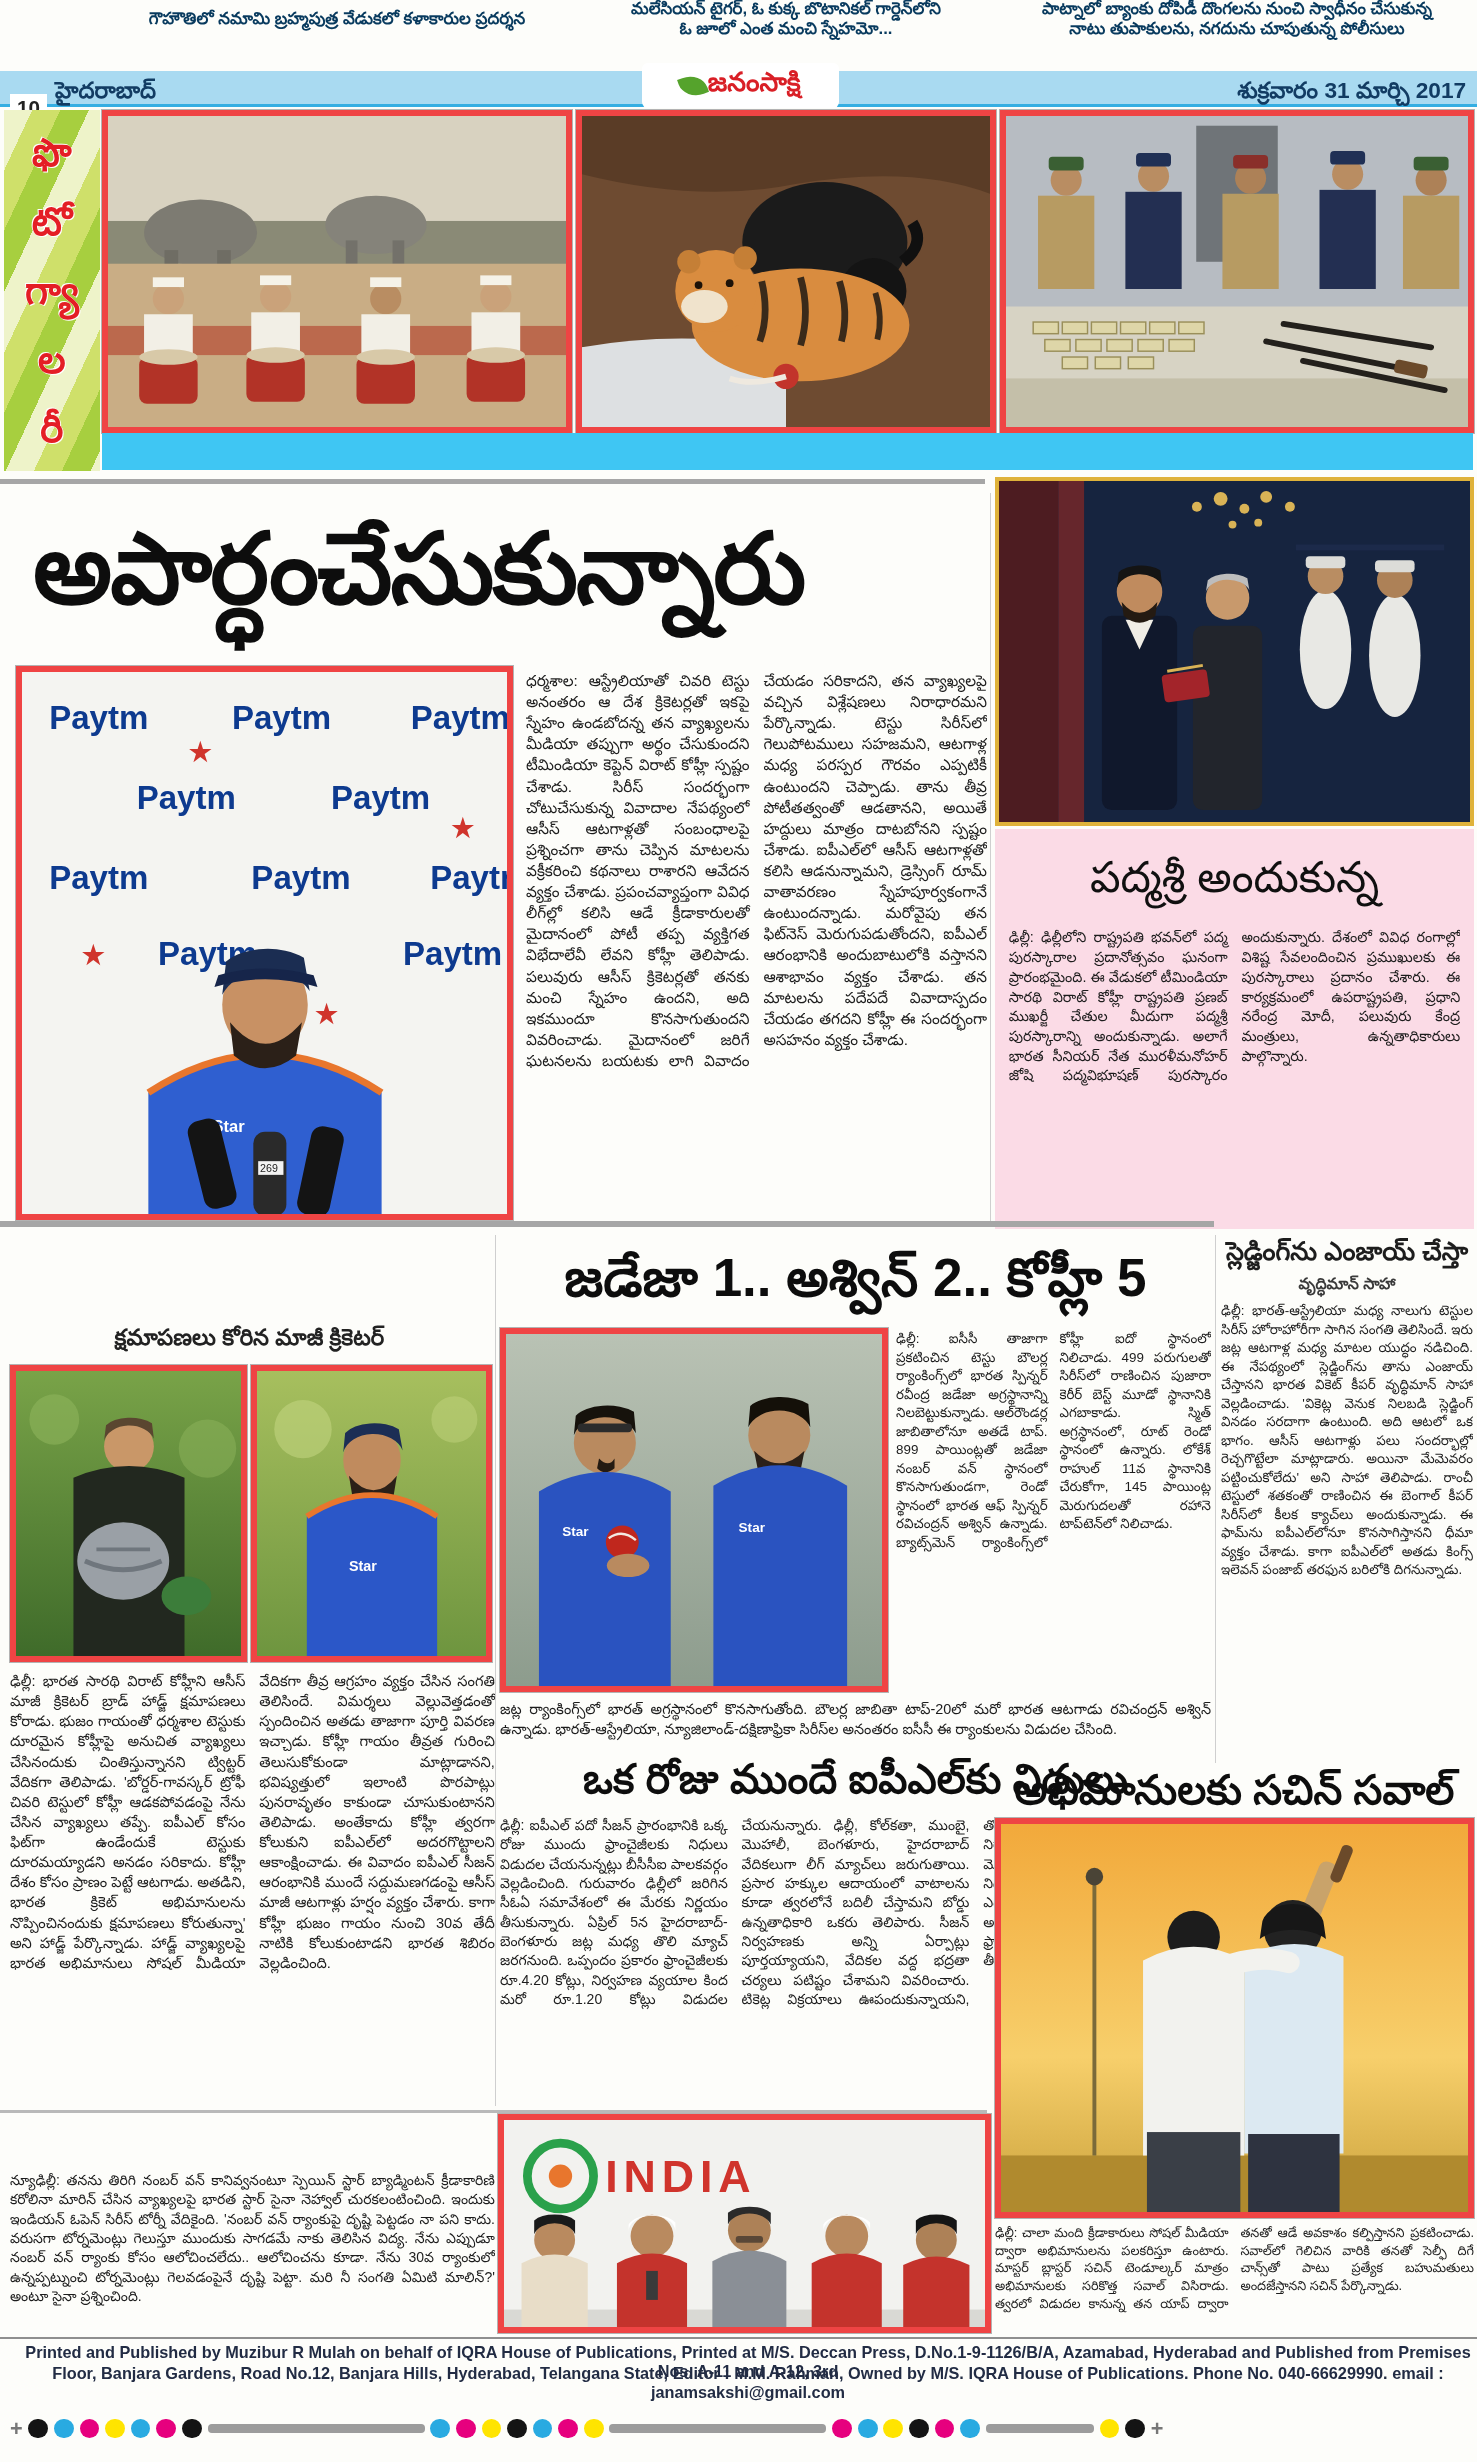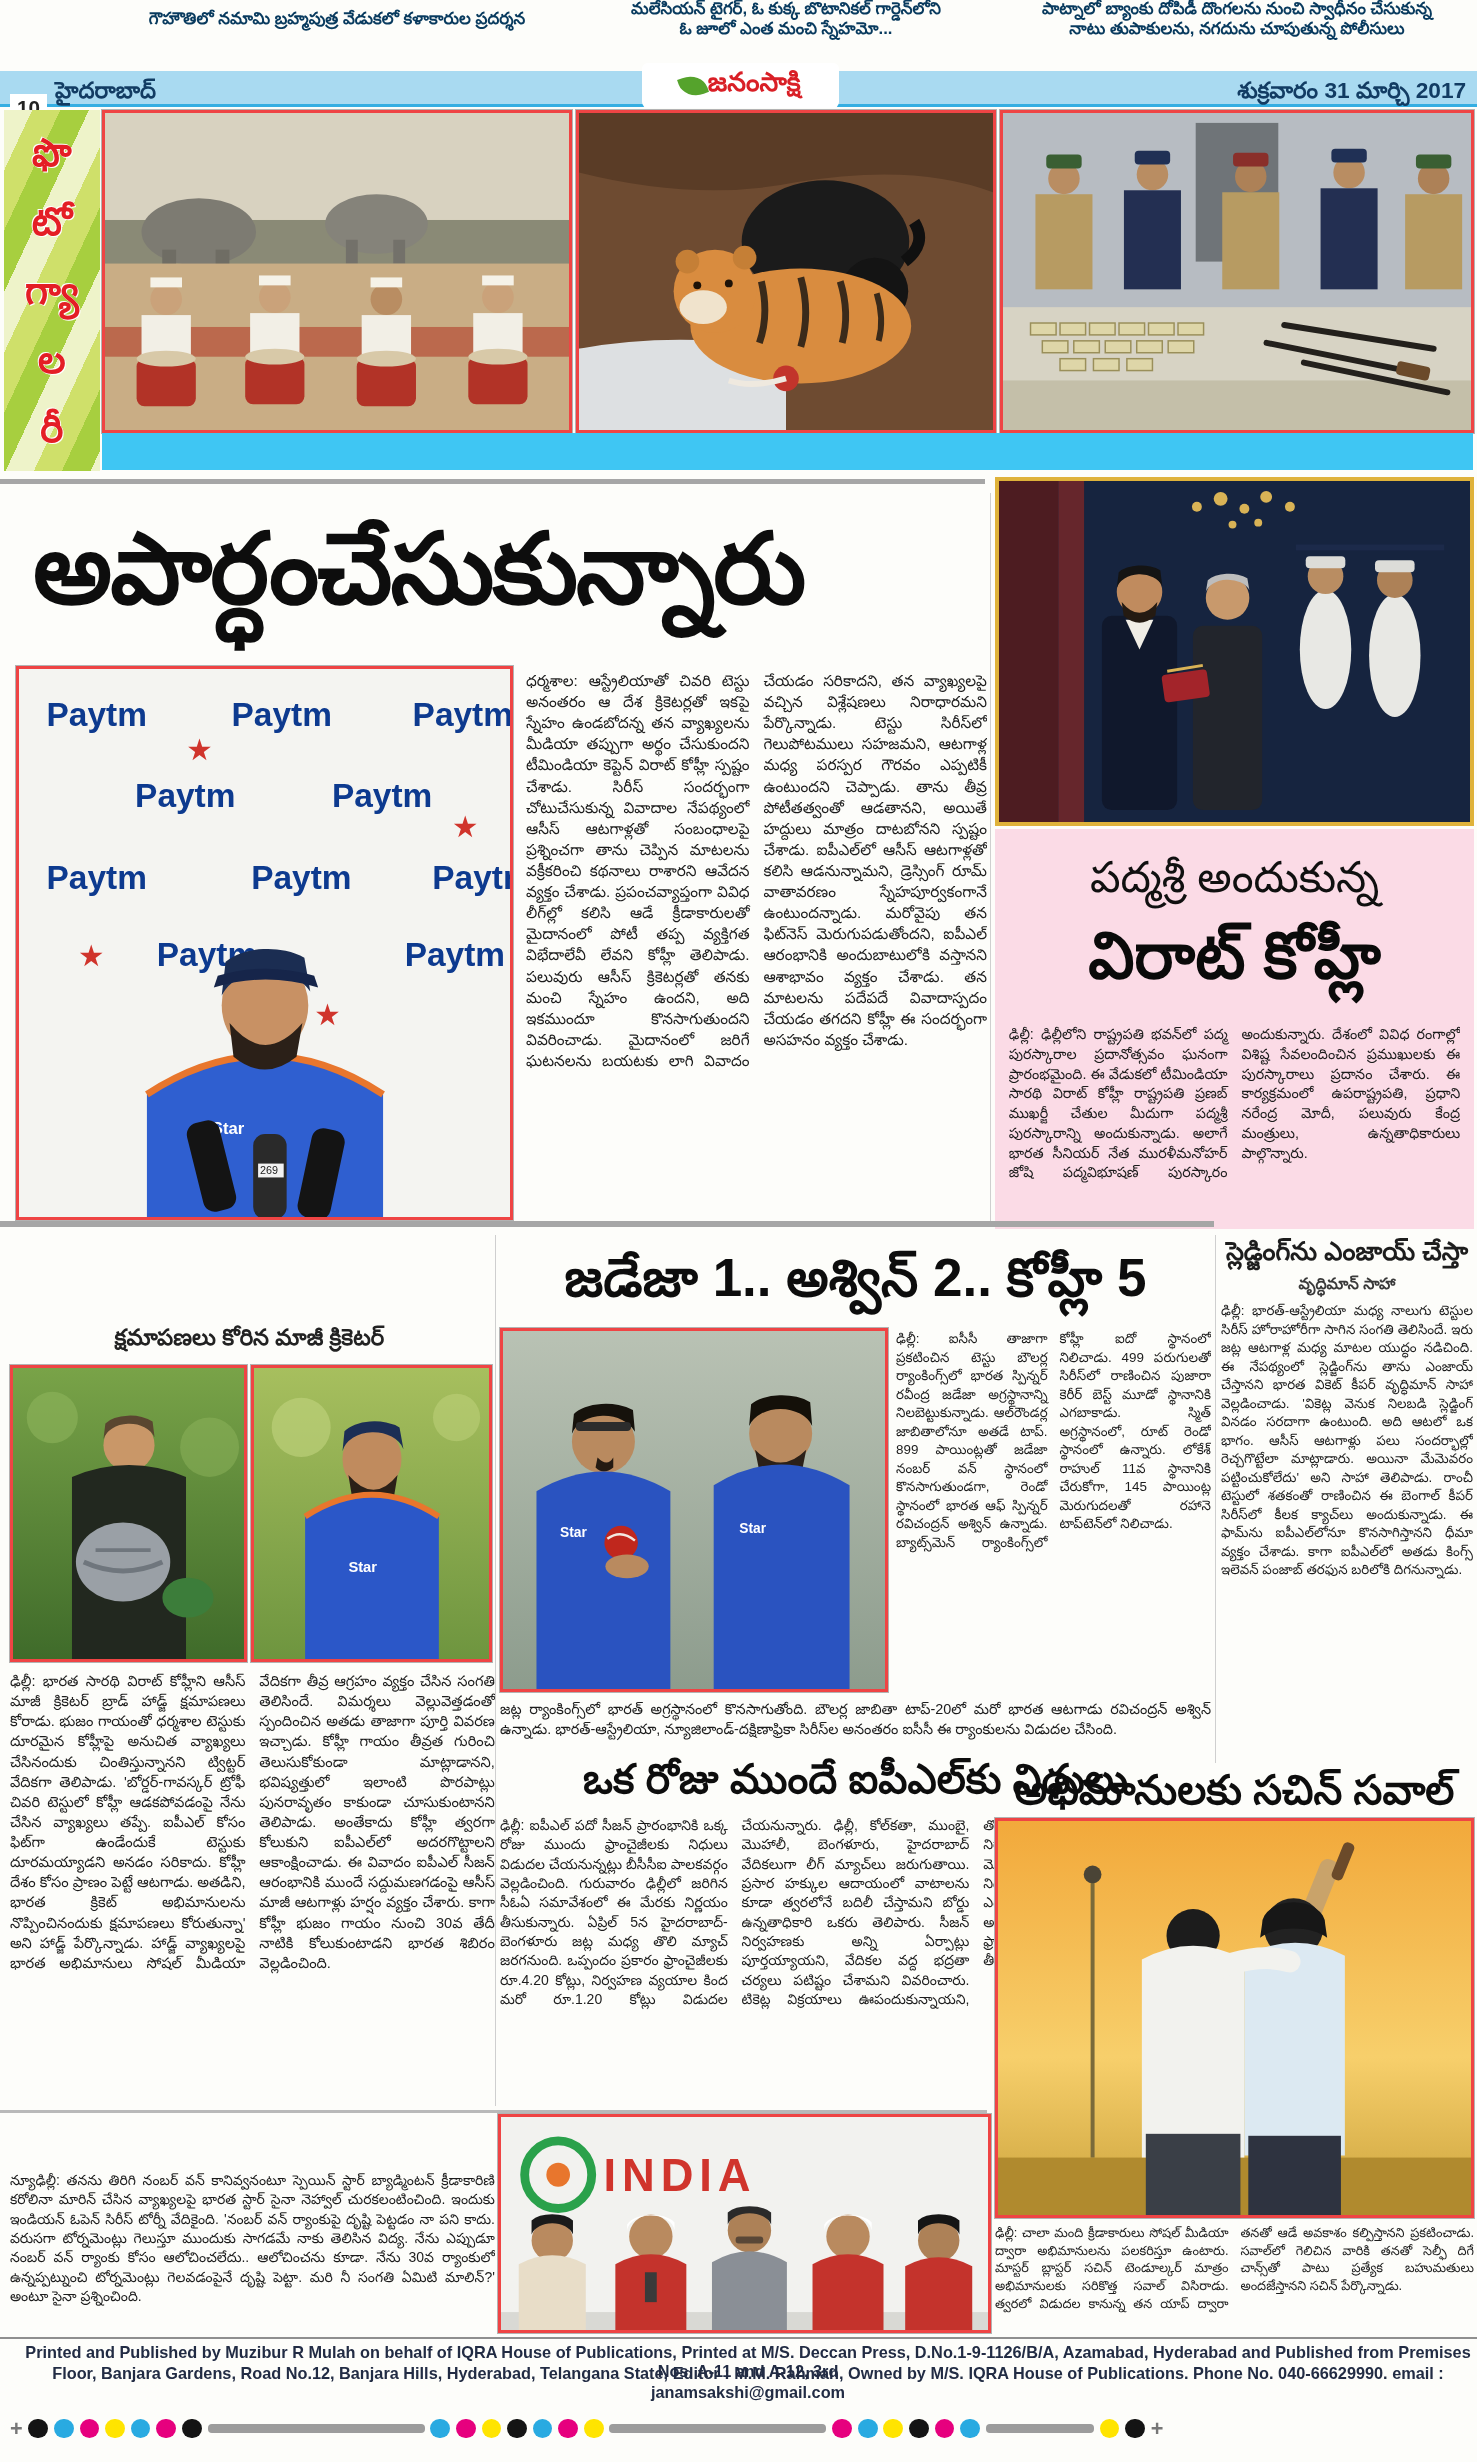--- a/index.html
+++ b/index.html
@@ -1,19 +1,19 @@
 <!DOCTYPE html>
 <html><head>
 <meta charset="utf-8">
 <style>
   html,body{margin:0;padding:0;background:#e8e8e4;}
   #page{position:relative;width:1478px;height:2463px;background:#fdfdfa;overflow:hidden;
         font-family:"Liberation Sans","DejaVu Sans",sans-serif;color:#1d1d1d;}
   .abs{position:absolute;}
-  .photo{position:absolute;border:3px solid #ef4444;outline:1px solid #b3b3b3;box-sizing:border-box;
+  .photo{position:absolute;border:6px solid #ef4444;outline:1px solid #b3b3b3;box-sizing:border-box;
          overflow:hidden;background:#d8d8d2;}
   .photo svg{display:block;width:100%;height:100%;}
   .body-text{font-size:14.8px;line-height:1.38;text-align:justify;color:#1c1c1c;overflow:hidden;}
   .cols2{column-count:2;column-gap:13.8px;}
   .cols3{column-count:3;column-gap:13.8px;}
   .hl{font-weight:800;color:#0d0d0d;white-space:nowrap;overflow:hidden;}
   .center{text-align:center;}
   .rule-h{position:absolute;background:#a6a6a6;}
   .rule-v{position:absolute;background:#cfcfcf;width:1px;}
   
@@ -290,21 +290,20 @@
         <circle cx="231" cy="118" r="22" fill="#c8996c"></circle>
         <path d="M209 112 a23 16 0 0 1 44 -2 l-2 -12 a24 12 0 0 0 -40 2z" fill="#bdbdbd"></path>
       </g>
       <rect x="164" y="196" width="46" height="28" rx="4" fill="#a3242a" transform="rotate(-8 164 196)"></rect>
       <line x1="170" y1="192" x2="206" y2="186" stroke="#d9b356" stroke-width="3"></line>
     </svg>
   </div>
 
   <div class="pinkbox">
     <div class="pink-top">పద్మశ్రీ అందుకున్న</div>
-    <div class="pink-main">విరాట్ కోహ్లీ</div>
     <div class="body-text cols2" style="margin:15.8px 13.8px 0 13.8px;height:175px;font-size:14.3px;">ఢిల్లీ: ఢిల్లీలోని రాష్ట్రపతి భవన్‌లో పద్మ పురస్కారాల ప్రదానోత్సవం ఘనంగా ప్రారంభమైంది. ఈ వేడుకలో టీమిండియా సారథి విరాట్ కోహ్లీ రాష్ట్రపతి ప్రణబ్ ముఖర్జీ చేతుల మీదుగా పద్మశ్రీ పురస్కారాన్ని అందుకున్నాడు. అలాగే భారత సీనియర్ నేత మురళీమనోహర్ జోషి పద్మవిభూషణ్ పురస్కారం అందుకున్నారు. దేశంలో వివిధ రంగాల్లో విశిష్ట సేవలందించిన ప్రముఖులకు ఈ పురస్కారాలు ప్రదానం చేశారు. ఈ కార్యక్రమంలో ఉపరాష్ట్రపతి, ప్రధాని నరేంద్ర మోదీ, పలువురు కేంద్ర మంత్రులు, ఉన్నతాధికారులు పాల్గొన్నారు.</div>
   </div>
 
   <div class="rule-h" style="left:0;top:1221px;width:1214px;height:5.9px;"></div>
 
   <div class="abs center" style="left:5.9px;top:1324px;width:487px;font-size:22.7px;font-weight:700;color:#222;">క్షమాపణలు కోరిన మాజీ క్రికెటర్</div>
 
   <div class="photo" style="left:9.9px;top:1365px;width:237px;height:297px;">
     <svg viewBox="0 0 235 294" preserveAspectRatio="none">
       <defs>

